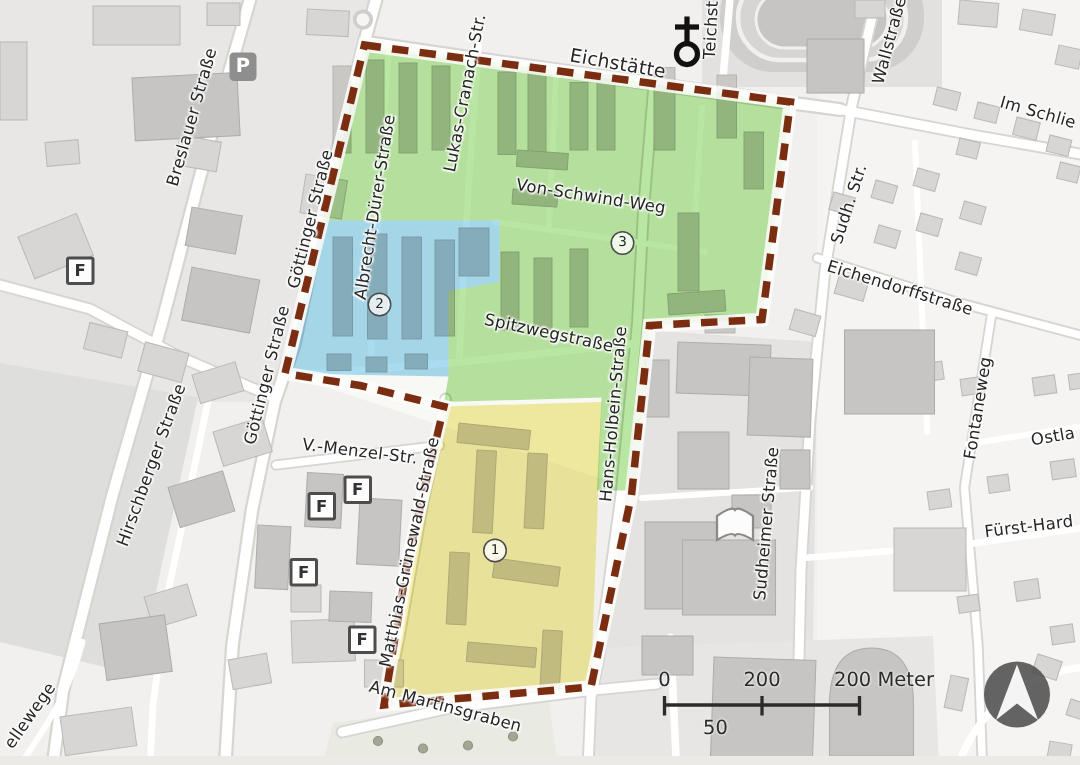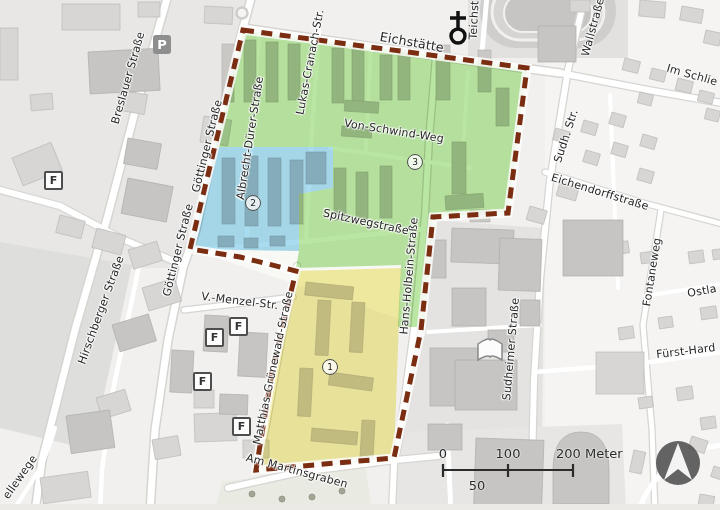--- a/index.html
+++ b/index.html
@@ -279,16 +279,16 @@
 <div class="f-icon" style="left:205px;top:328px;">F</div>
 <div class="f-icon" style="left:193px;top:372px;">F</div>
 <div class="f-icon" style="left:232px;top:417px;">F</div>
 
 <div class="zone-pill" style="left:322px;top:359px;">1</div>
 <div class="zone-pill" style="left:245px;top:195px;">2</div>
 <div class="zone-pill" style="left:407px;top:154px;">3</div>
 
 <div class="scale-num" style="left:443px;">0</div>
 <div class="scale-num" style="left:477px;margin-top:32px;">50</div>
-<div class="scale-num" style="left:508px;">100</div>
+<div class="scale-num" style="left:508px;">200</div>
 <div class="scale-num scale-end" style="left:556px;">200 Meter</div>
 
 </div>
 
 </body></html>

